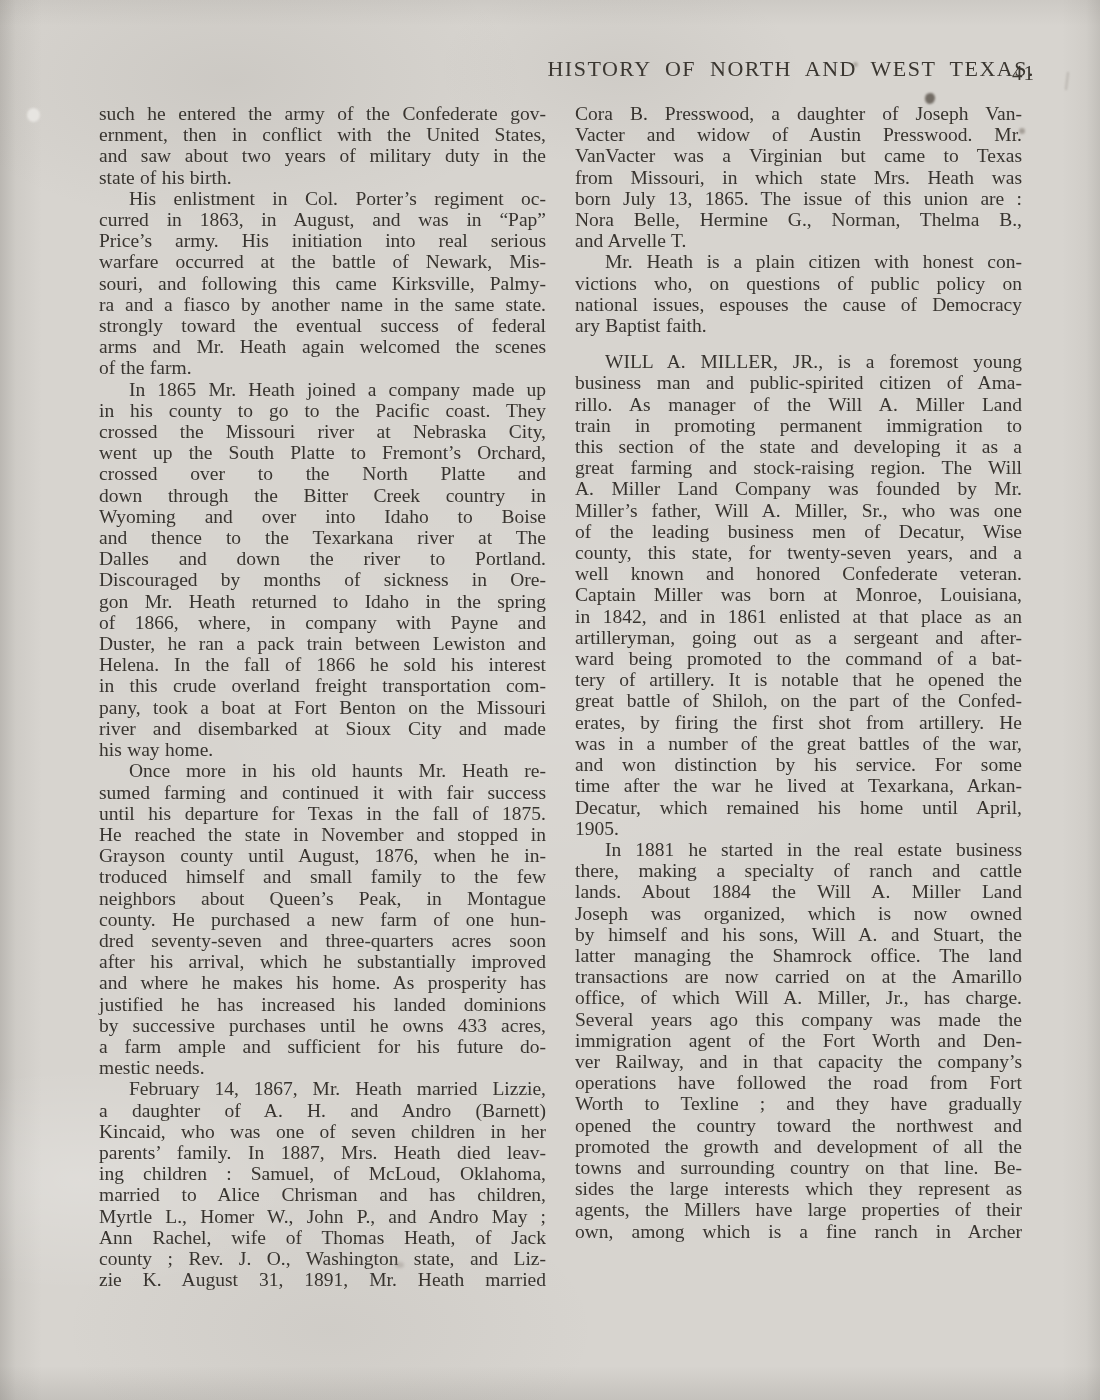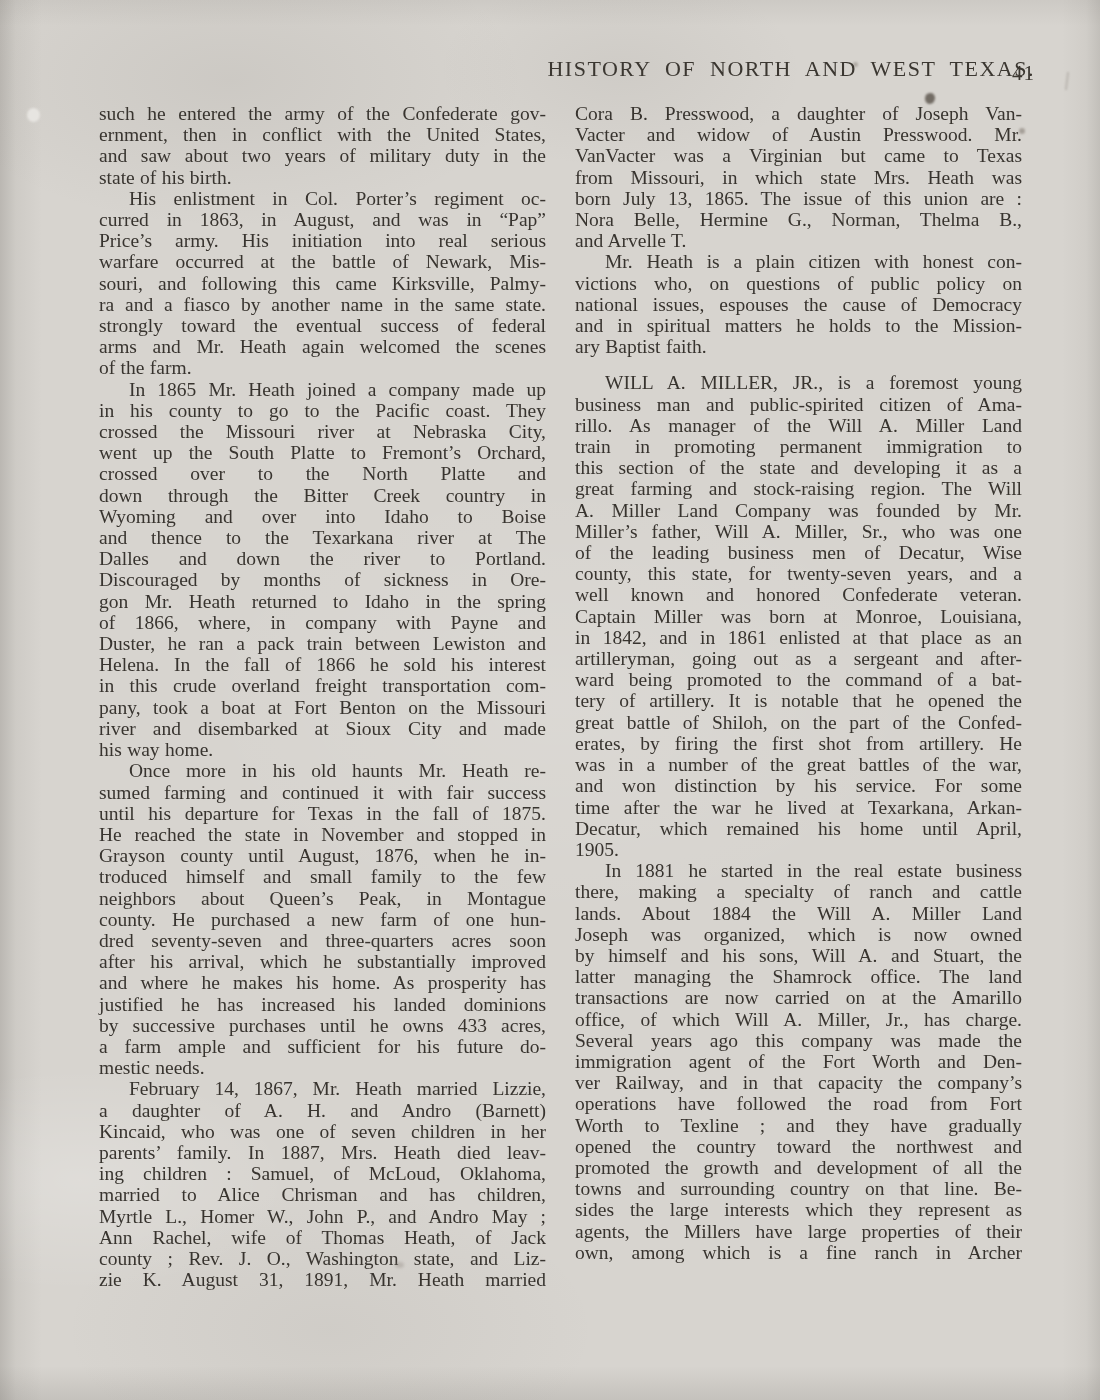--- a/index.html
+++ b/index.html
@@ -176,21 +176,20 @@
         <div class="line">Cora B. Presswood, a daughter of Joseph Van-</div>
         <div class="line">Vacter and widow of Austin Presswood.  Mr.</div>
         <div class="line">VanVacter was a Virginian but came to Texas</div>
         <div class="line">from Missouri, in which state Mrs. Heath was</div>
         <div class="line">born July 13, 1865.  The issue of this union are :</div>
         <div class="line">Nora Belle, Hermine G., Norman, Thelma B.,</div>
         <div class="line last">and Arvelle T.</div>
         <div class="line indent">Mr. Heath is a plain citizen with honest con-</div>
         <div class="line">victions who, on questions of public policy on</div>
         <div class="line">national issues, espouses the cause of Democracy</div>
-        <div class="line">and in spiritual matters he holds to the Mission-</div>
         <div class="line last">ary Baptist faith.</div>
         <div class="line indent gap-before">WILL A. MILLER, JR., is a foremost young</div>
         <div class="line">business man and public-spirited citizen of Ama-</div>
         <div class="line">rillo.  As manager of the Will A. Miller Land</div>
         <div class="line">train in promoting permanent immigration to</div>
         <div class="line">this section of the state and developing it as a</div>
         <div class="line">great farming and stock-raising region.  The Will</div>
         <div class="line">A. Miller Land Company was founded by Mr.</div>
         <div class="line">Miller’s father, Will A. Miller, Sr., who was one</div>
         <div class="line">of the leading business men of Decatur, Wise</div>

